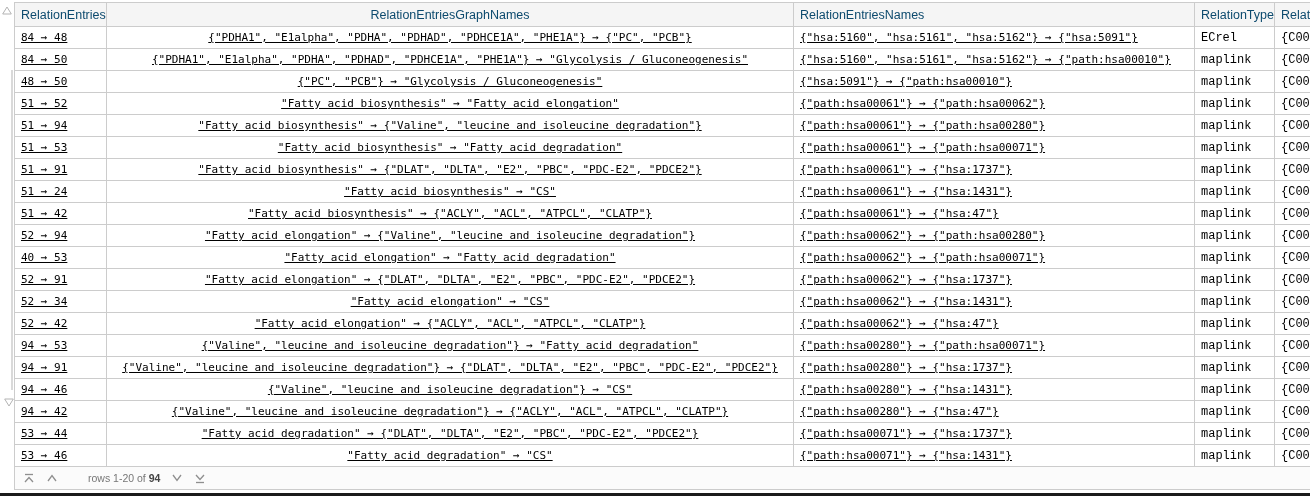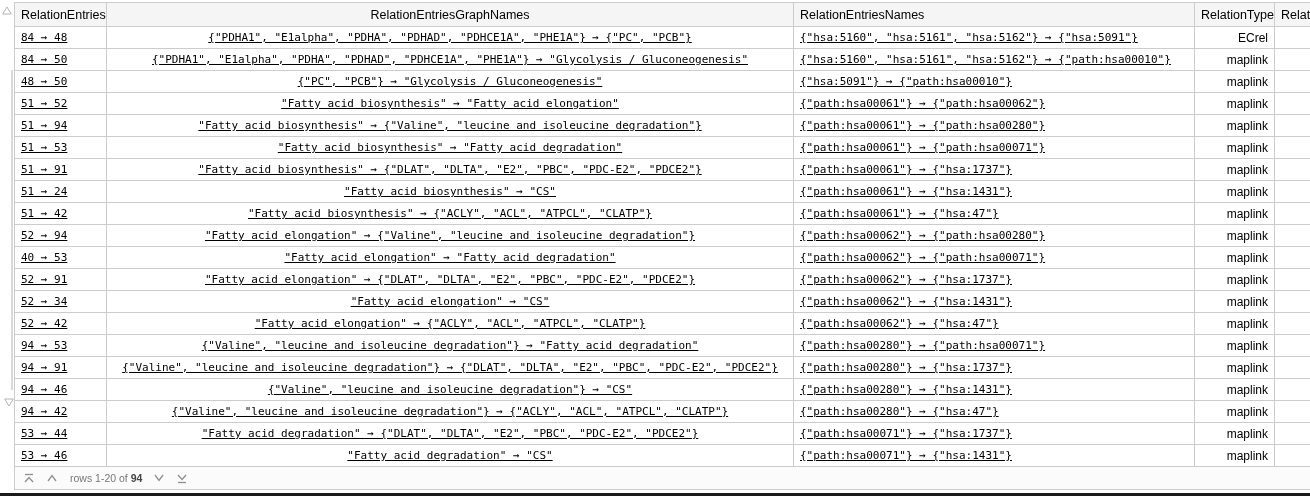--- a/index.html
+++ b/index.html
@@ -43,33 +43,32 @@
     border: 1px solid #cccccc;
     padding: 0 6px;
     white-space: nowrap;
     overflow: hidden;
     text-align: left;
     vertical-align: middle;
   }
   th {
     background: #f5f5f5;
     font: normal 12.5px "Liberation Sans", sans-serif;
-    color: #000000;
+    color: #0c4a6e;
     height: 23px;
   }
   td { height: 21px; color: #000000; }
   td.c0, td.c1, td.c2 {
     font-family: "DejaVu Sans Mono", monospace;
     font-size: 11px;
     text-decoration: underline;
   }
   td.c3, td.c4 {
-    font-family: Liberation Sans, sans-serif;
+    font-family: Liberation Mono, monospace;
     font-size: 12px;
-    text-align: right;
   }
   .c0 { width: 79px; }
   .c1 { width: 674px; text-align: center; }
   .c2 { width: 388px; }
   .c3 { width: 67px; }
   .c4 { width: 85px; }
   tbody tr { background: #ffffff; }
 
   
   #footer {
@@ -84,21 +83,21 @@
   }
   .pg-btn {
     width: 14px; height: 14px;
     margin-right: 9px;
     display: flex; align-items: center; justify-content: center;
     cursor: pointer;
   }
   #rows-label {
     font: 10.5px "Liberation Sans", sans-serif;
     color: #777777;
-    margin: 0 10px 0 2px;
+    margin: 0 10px 0 20px;
     white-space: nowrap;
   }
   #rows-label b { color: #444444; }
 
   
   #bottom-line {
     position: absolute;
     left: 0; top: 493px;
     width: 1310px; height: 3px;
     background: #1b1b1b;

